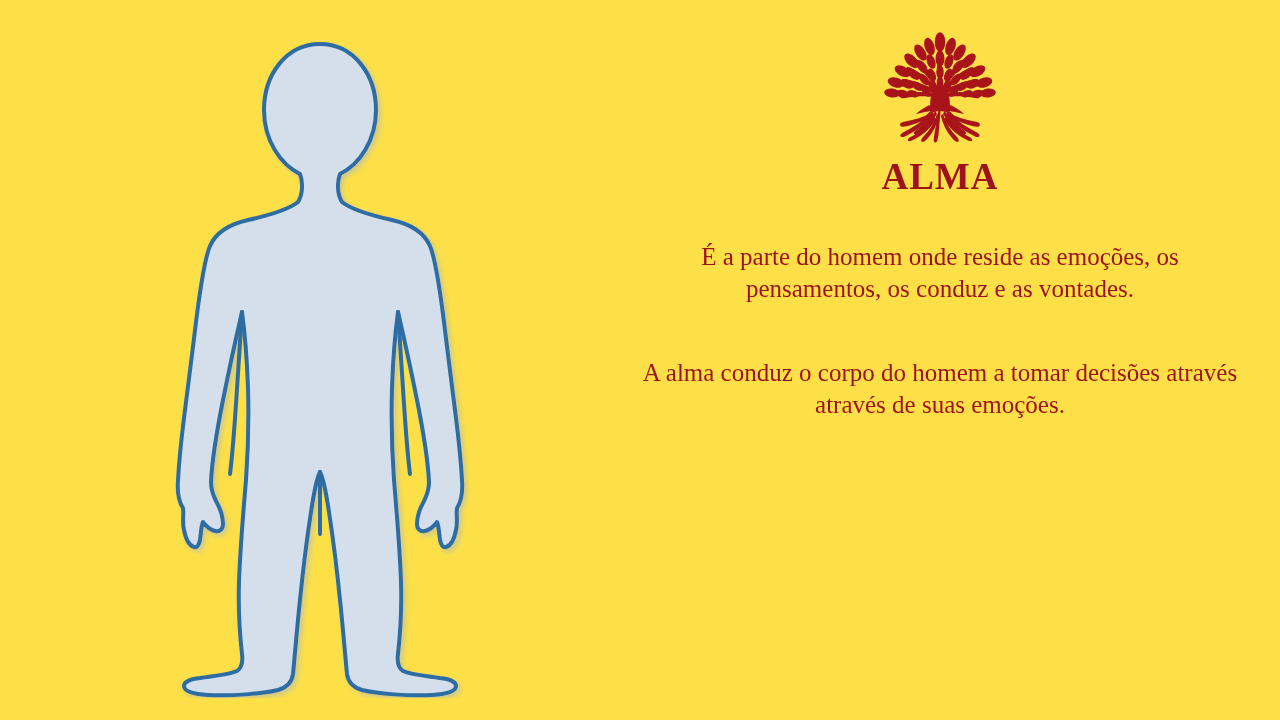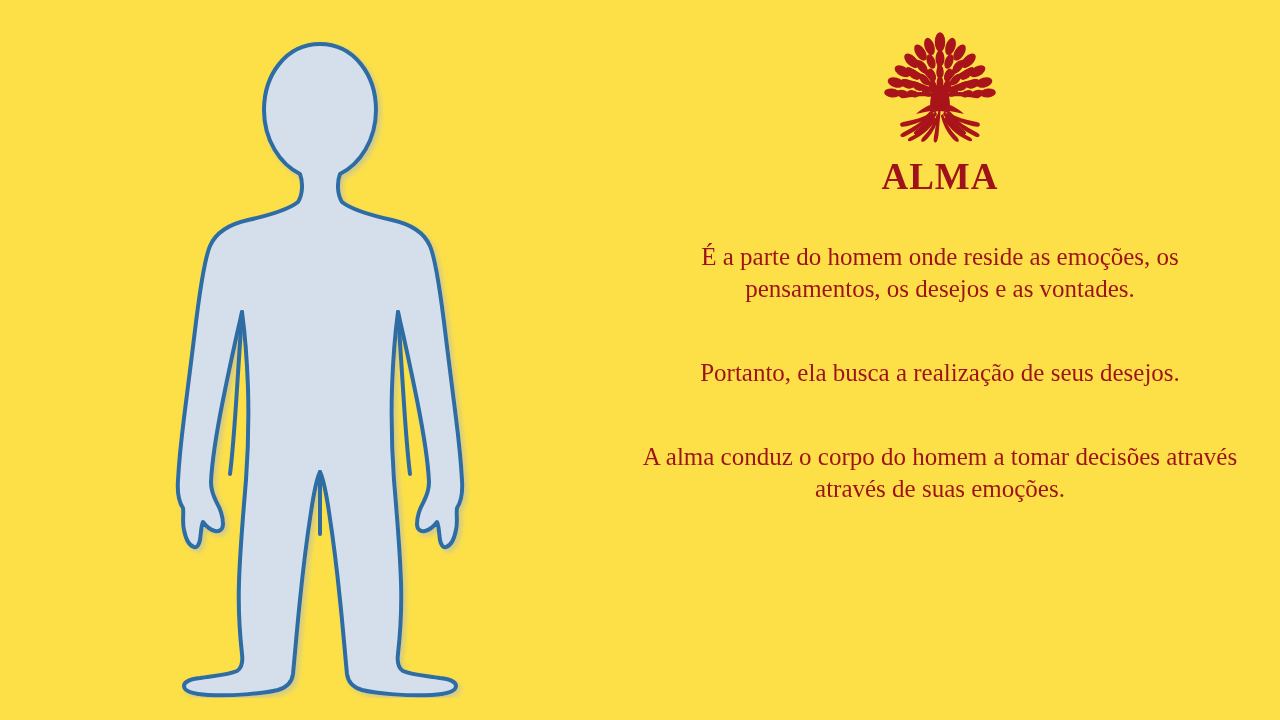--- a/index.html
+++ b/index.html
@@ -248,19 +248,18 @@
           <ellipse cx="110" cy="76" rx="4.5" ry="8" transform="rotate(26 110 76)"></ellipse>
           <ellipse cx="82" cy="83" rx="4.5" ry="7.5" transform="rotate(-48 82 83)"></ellipse>
           <ellipse cx="118" cy="83" rx="4.5" ry="7.5" transform="rotate(48 118 83)"></ellipse>
         </g>
       </svg>
     </div>
 
     <div id="brand-title">ALMA</div>
 
     <div id="paragraphs">
-      <div class="para p1">É a parte do homem onde reside as emoções, os pensamentos, os desejos e as vontades.</div>
-      <div class="para p2">Portanto, ela busca a realização de seus desejos.</div>
+      <div class="para p1">É a parte do homem onde reside as emoções, os pensamentos, os conduz e as vontades.</div>
       <div class="para p3">A alma conduz o corpo do homem a tomar decisões através através de suas emoções.</div>
     </div>
 
   </div>
 </div>
 
 </body></html>

